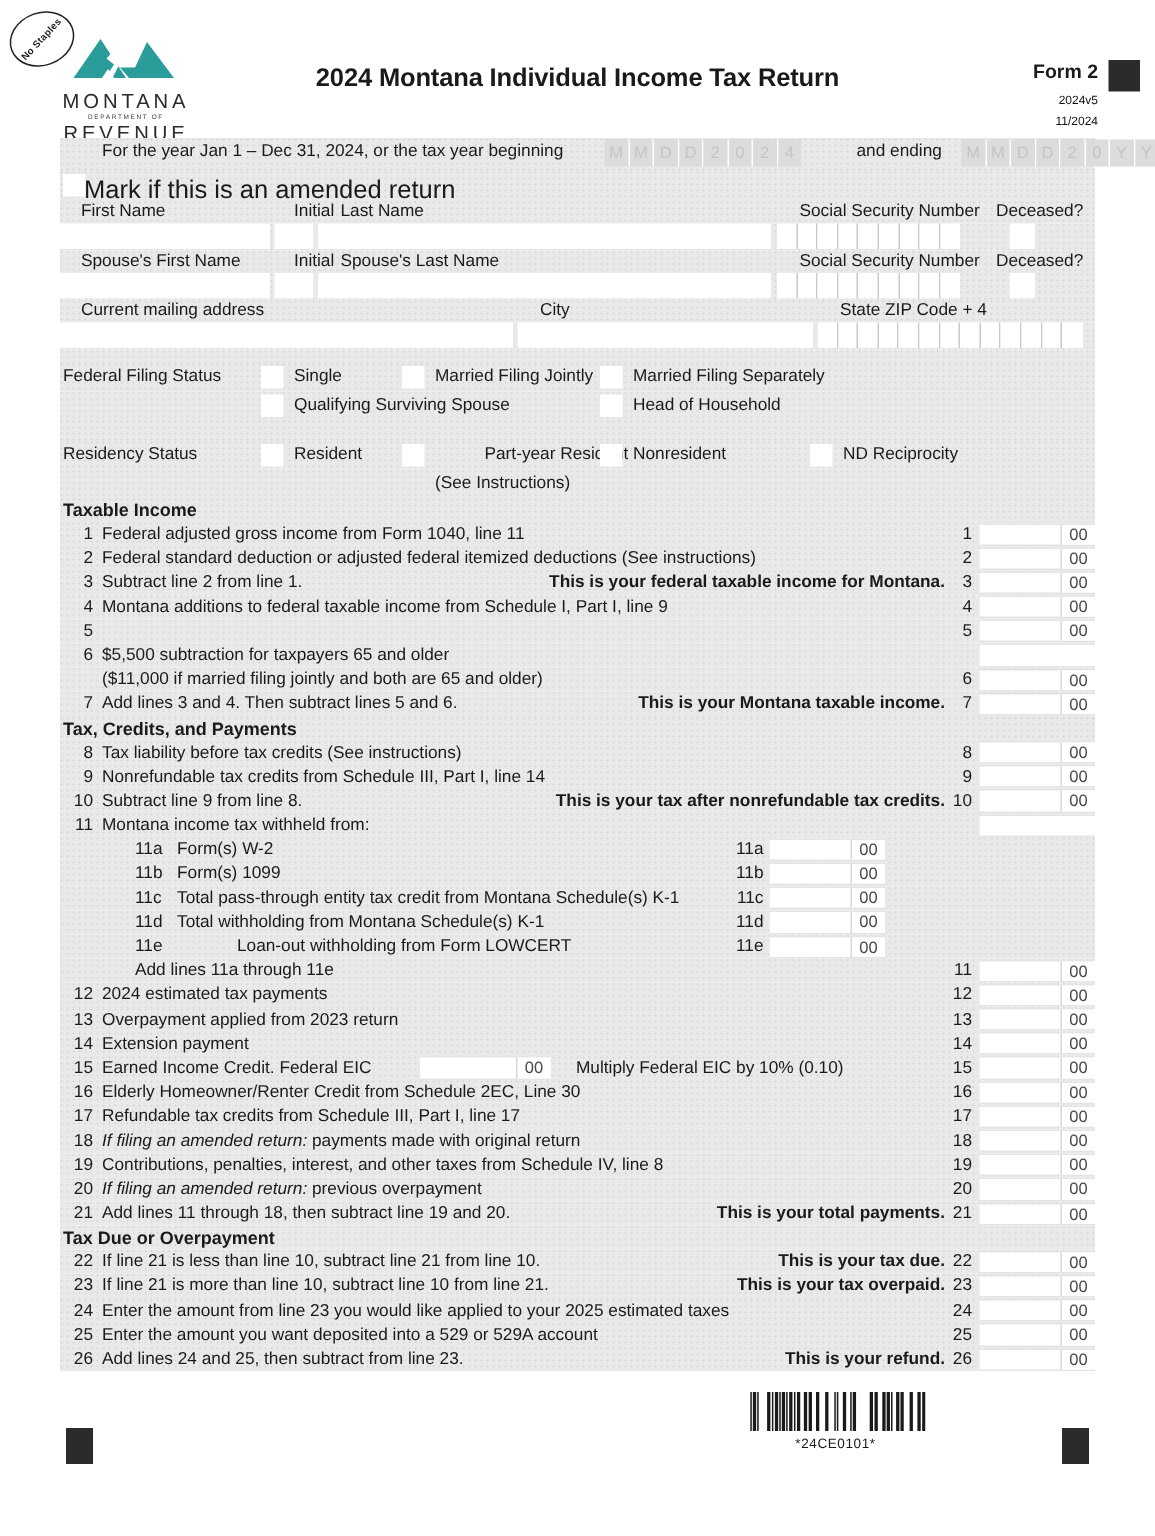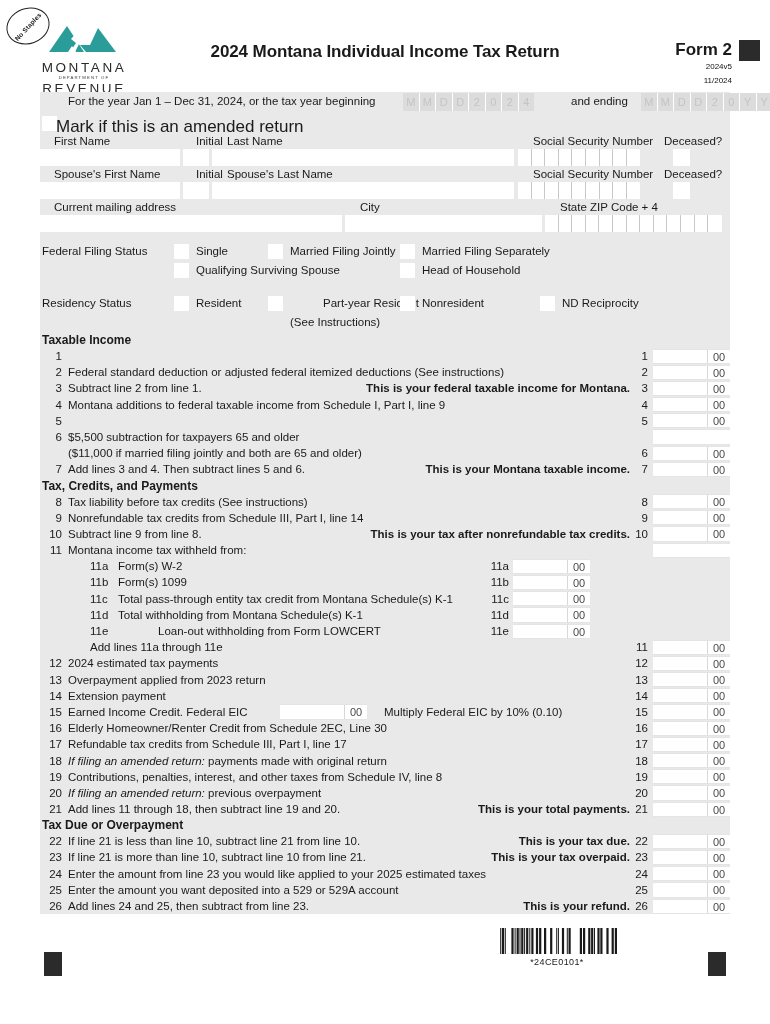--- a/index.html
+++ b/index.html
@@ -45,21 +45,21 @@
     font-size: 13.5px; letter-spacing: 2.6px; color: #2b2b2b; line-height: 15px;
   }
 
   .form-title {
     position: absolute; left: 150px; top: 42px; width: 470px;
     text-align: center;
     font-size: 17px; font-weight: bold; letter-spacing: -0.1px;
   }
   .form-no {
     position: absolute; right: 38px; top: 40px;
-    font-size: 17px; font-weight: bold; text-align: center;
+    font-size: 13px; font-weight: bold; text-align: center;
   }
   .form-black-box {
     position: absolute; right: 10px; top: 40px;
     width: 21px; height: 21px; background: #2b2b2b;
   }
   .form-ver {
     position: absolute; right: 38px; top: 62px;
     font-size: 8px; text-align: right; width: 70px; color: #111;
   }
   .form-date {
@@ -362,20 +362,21 @@
   <div class="row status-row shade">
     <div class="stxt" style="left:250px;">(See Instructions)</div>
   </div>
 
   <div class="row band shade">
     <span>Taxable Income</span>
   </div>
   <div id="block-taxable-income">
       <div class="line shade">
         <div class="ln-no">1</div>
+        <div class="ln-txt">Federal adjusted gross income from Form 1040, line 11</div>
         <div class="ln-rno col-rno">1</div>
         <div class="amt col-amt">
           <div class="amt-main"></div>
           <div class="cents">00</div>
         </div>
       </div>
       <div class="line shade">
         <div class="ln-no">2</div>
         <div class="ln-txt">Federal standard deduction or adjusted federal itemized deductions (See instructions)</div>
         <div class="ln-rno col-rno">2</div>

